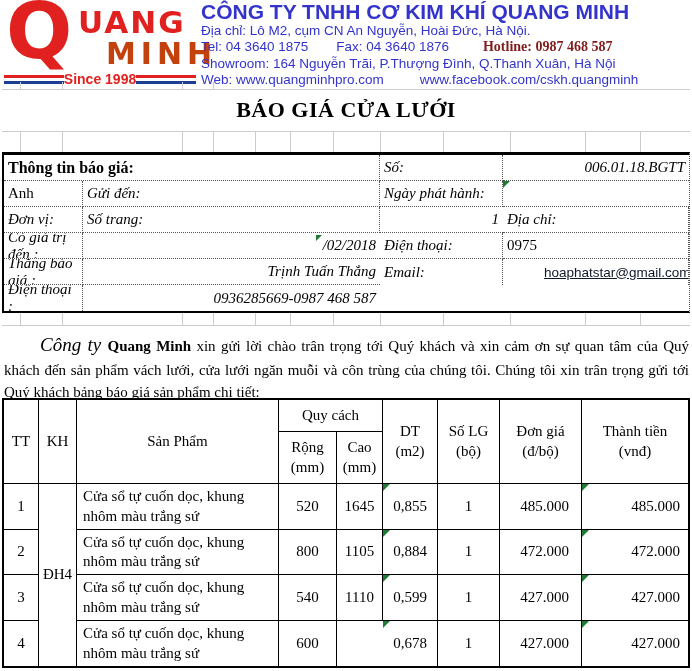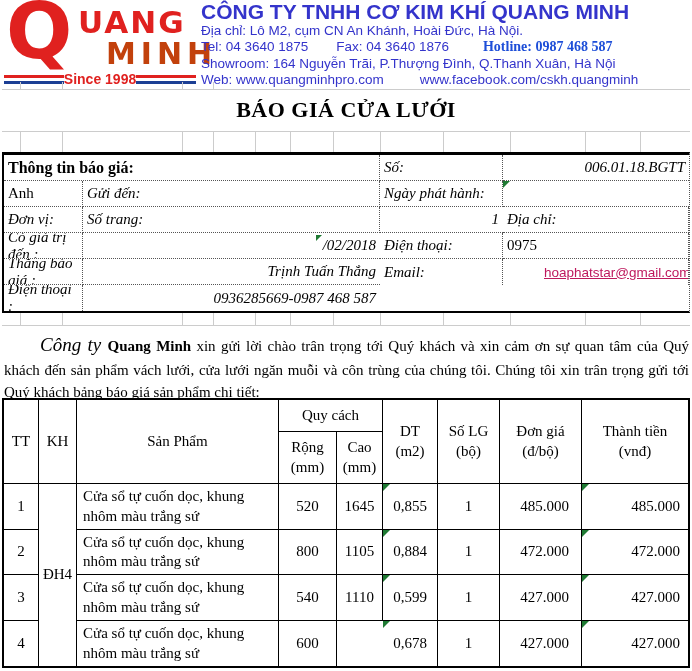--- a/index.html
+++ b/index.html
@@ -21,21 +21,21 @@
   .stripe { flex:1; height:9px; border-top:3px solid #e0211f; border-bottom:3px solid #1c3f94; }
   .since-text { color:#e0211f; font-family:"Liberation Sans", sans-serif; font-weight:bold;
                 font-size:14px; white-space:nowrap; }
 
   .company { position:absolute; left:201px; top:1px; width:491px;
              font-family:"Liberation Sans", sans-serif; color:#3434cb; }
   .company-name { font-size:21px; font-weight:bold; line-height:1.05; white-space:nowrap; }
   .company-line { font-size:13.5px; line-height:1.2; white-space:nowrap; }
   .telfax .tel { margin-right:28px; }
   .telfax .fax { margin-right:34px; }
-  .hotline { color:#1d4ed8; font-weight:bold; font-family:"Liberation Serif", serif; font-size:14px; }
+  .hotline { color:#7f1d1d; font-weight:bold; font-family:"Liberation Serif", serif; font-size:14px; }
   .weblinks .web { margin-right:36px; }
 
   
   .hline { position:absolute; left:2px; width:688px; height:1px; background:#cccccc; }
   .vstub { position:absolute; width:1px; background:#cccccc; }
 
   
   .title { position:absolute; top:97px; left:0; width:692px; text-align:center;
            font-size:22px; font-weight:bold; letter-spacing:0.5px; }
 
@@ -44,21 +44,21 @@
           border-top:3px solid #000; border-bottom:2px solid #000; border-left:2px solid #000;
           border-right:1px dotted #555;
           display:grid; grid-template-columns:79px 297px 123px 186px; grid-template-rows:repeat(6,26px); }
   .ic { position:relative; border-right:1px dotted #555; border-bottom:1px dotted #555;
         display:flex; align-items:center; padding:0 4px; font-size:15px; overflow:hidden; }
   .ic.lastcol { border-right:none; }
   .ic.lastrow { border-bottom:none; }
   .ic.section { grid-column:1/3; font-weight:bold; font-size:16px; }
   .ic.lab  { font-style:italic; }
   .ic.rval { justify-content:flex-end; font-style:italic; white-space:nowrap; }
-  .ic a { color:#be185d; text-decoration:underline; font-family:"Liberation Sans", sans-serif;
+  .ic a { color:#0f172a; text-decoration:underline; font-family:"Liberation Sans", sans-serif;
           font-size:13.5px;padding-left:37px; }
   .corner-flag { position:absolute; top:0; left:0; width:0; height:0;
                  border-top:7px solid #1f7a33; border-right:7px solid transparent; }
   .inline-flag { display:inline-block; width:0; height:0; margin:2px 1px 0 0; align-self:flex-start;
                  border-top:6px solid #1f7a33; border-right:6px solid transparent; }
 
   
   .intro { position:absolute; top:331px; left:4px; width:685px; font-size:15px;
            line-height:1.48; text-align:justify; text-indent:36px; }
   .intro-lead { font-size:19px;font-style:italic; }
@@ -93,21 +93,21 @@
       <div class="logo-uang">UANG</div>
       <div class="logo-minh">MINH</div>
       <div class="logo-since-row">
         <div class="stripe"></div>
         <div class="since-text">Since 1998</div>
         <div class="stripe"></div>
       </div>
     </div>
     <div class="company">
       <div class="company-name">CÔNG TY TNHH CƠ KIM KHÍ QUANG MINH</div>
-      <div class="company-line">Địa chỉ: Lô M2, cụm CN An Khánh, Hoài Đức, Hà Nội.</div>
+      <div class="company-line">Địa chỉ: Lô M2, cụm CN An Nguyễn, Hoài Đức, Hà Nội.</div>
       <div class="company-line telfax">
         <span class="tel">Tel: 04 3640 1875</span><span class="fax">Fax: 04 3640 1876</span><span class="hotline">Hotline: 0987 468 587</span>
       </div>
       <div class="company-line">Showroom:  164 Nguyễn Trãi, P.Thượng Đình, Q.Thanh Xuân, Hà Nội</div>
       <div class="company-line weblinks">
         <span class="web">Web: www.quangminhpro.com</span><span>www.facebook.com/cskh.quangminh</span>
       </div>
     </div>
   </div>
 

